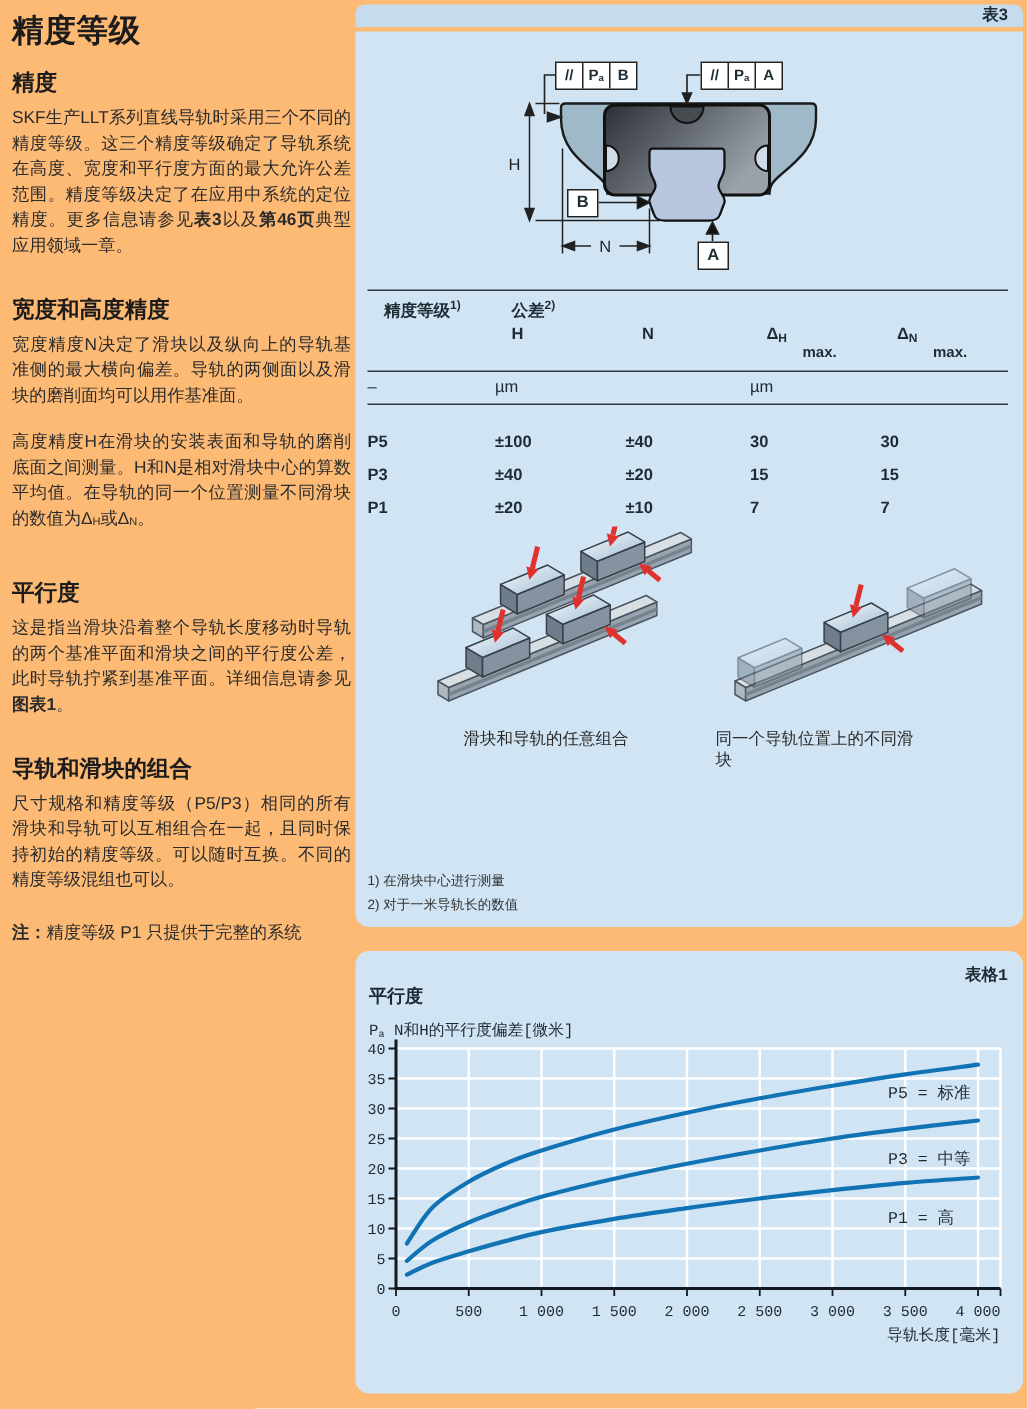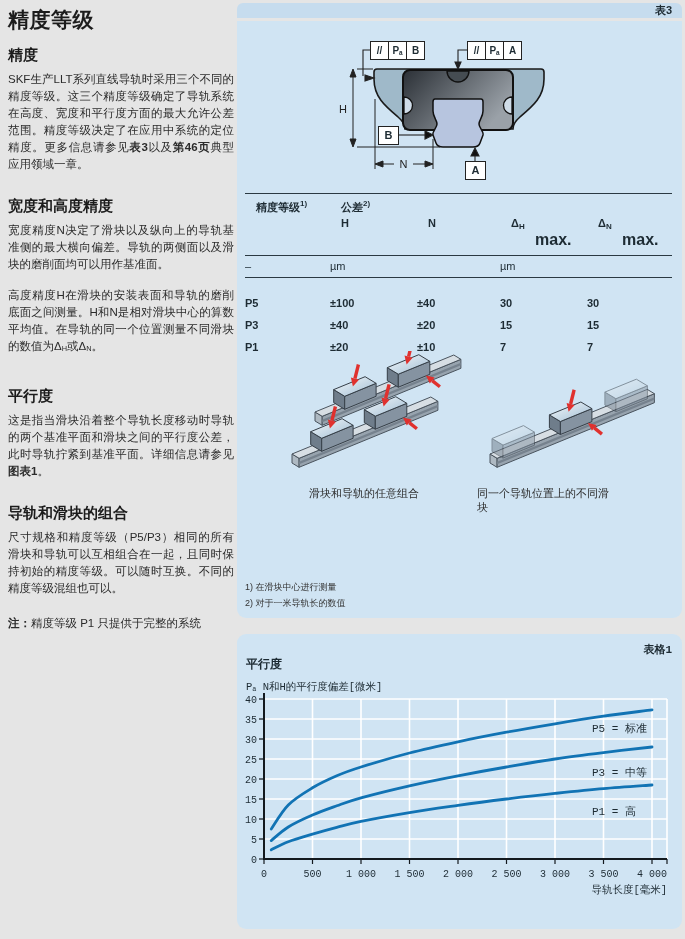--- a/index.html
+++ b/index.html
@@ -1,16 +1,16 @@
 <!DOCTYPE html>
 <html><head>
 <meta charset="utf-8">
 <style>
   html,body{margin:0;padding:0;background:#fff;}
-  #page{position:relative;width:685px;height:939px;background:#e5e5e5;overflow:hidden;
+  #page{position:relative;width:685px;height:939px;background:#fdba74;overflow:hidden;
         font-family:"Liberation Sans","DejaVu Sans",sans-serif;color:#1d2b33;}
 
   
   #left-col{position:absolute;left:8px;top:0;width:226px;}
   .doc-title{font-size:21px;font-weight:700;color:#1c1c1c;margin:6px 0 12px 0;letter-spacing:.5px;}
   .sec-h{font-size:15px;font-weight:700;color:#1c1c1c;margin:0 0 6px 0;}
   .para{font-size:11.5px;line-height:17px;color:#2b2b2b;text-align:justify;margin:0 0 0 0;}.gap14{height:14px}.gap18{height:18px}.gap24{height:24px}.gap30{height:30px}
   .sub{font-size:0.64em;vertical-align:-0.18em;}
 
   
@@ -35,21 +35,21 @@
   #spec-table{position:absolute;left:8px;top:172px;right:10px;font-size:11px;}
   .rule{border-top:1.3px solid #2a3942;}
   .tgrid{display:grid;grid-template-columns:85px 87px 83px 87px 1fr;align-items:start;}
   .t-h{font-weight:700;white-space:nowrap;margin-left:11px;}
   .t-head{padding-top:5px;}
   .t-row2{margin-top:2px;}
   .t-units{height:21px;align-items:center;display:grid;grid-template-columns:85px 87px 83px 87px 1fr;}
   .t-data-row{display:grid;grid-template-columns:85px 87px 83px 87px 1fr;height:22px;align-items:center;font-weight:700;}
   #t-body{padding-top:14px;}
   .dsub{font-size:8px;vertical-align:-2px;}
-  .maxline{font-size:16px;font-weight:700;margin-top:0;padding-left:35px;}
+  .maxline{font-size:10px;font-weight:700;margin-top:0;padding-left:35px;}
   sup{font-size:8px;}
 
   
   .caption{position:absolute;font-size:11px;color:#2b2b2b;line-height:14px;}
   .footnote{position:absolute;left:8px;font-size:9px;color:#333;}
 
   
   #chart-tag{position:absolute;right:10px;top:8px;font-size:11px;font-weight:700;}
   #chart-title{position:absolute;left:9px;top:22px;font-size:12px;font-weight:700;}
   #chart-ylabel{position:absolute;left:9px;top:46px;font-size:10.5px;}

